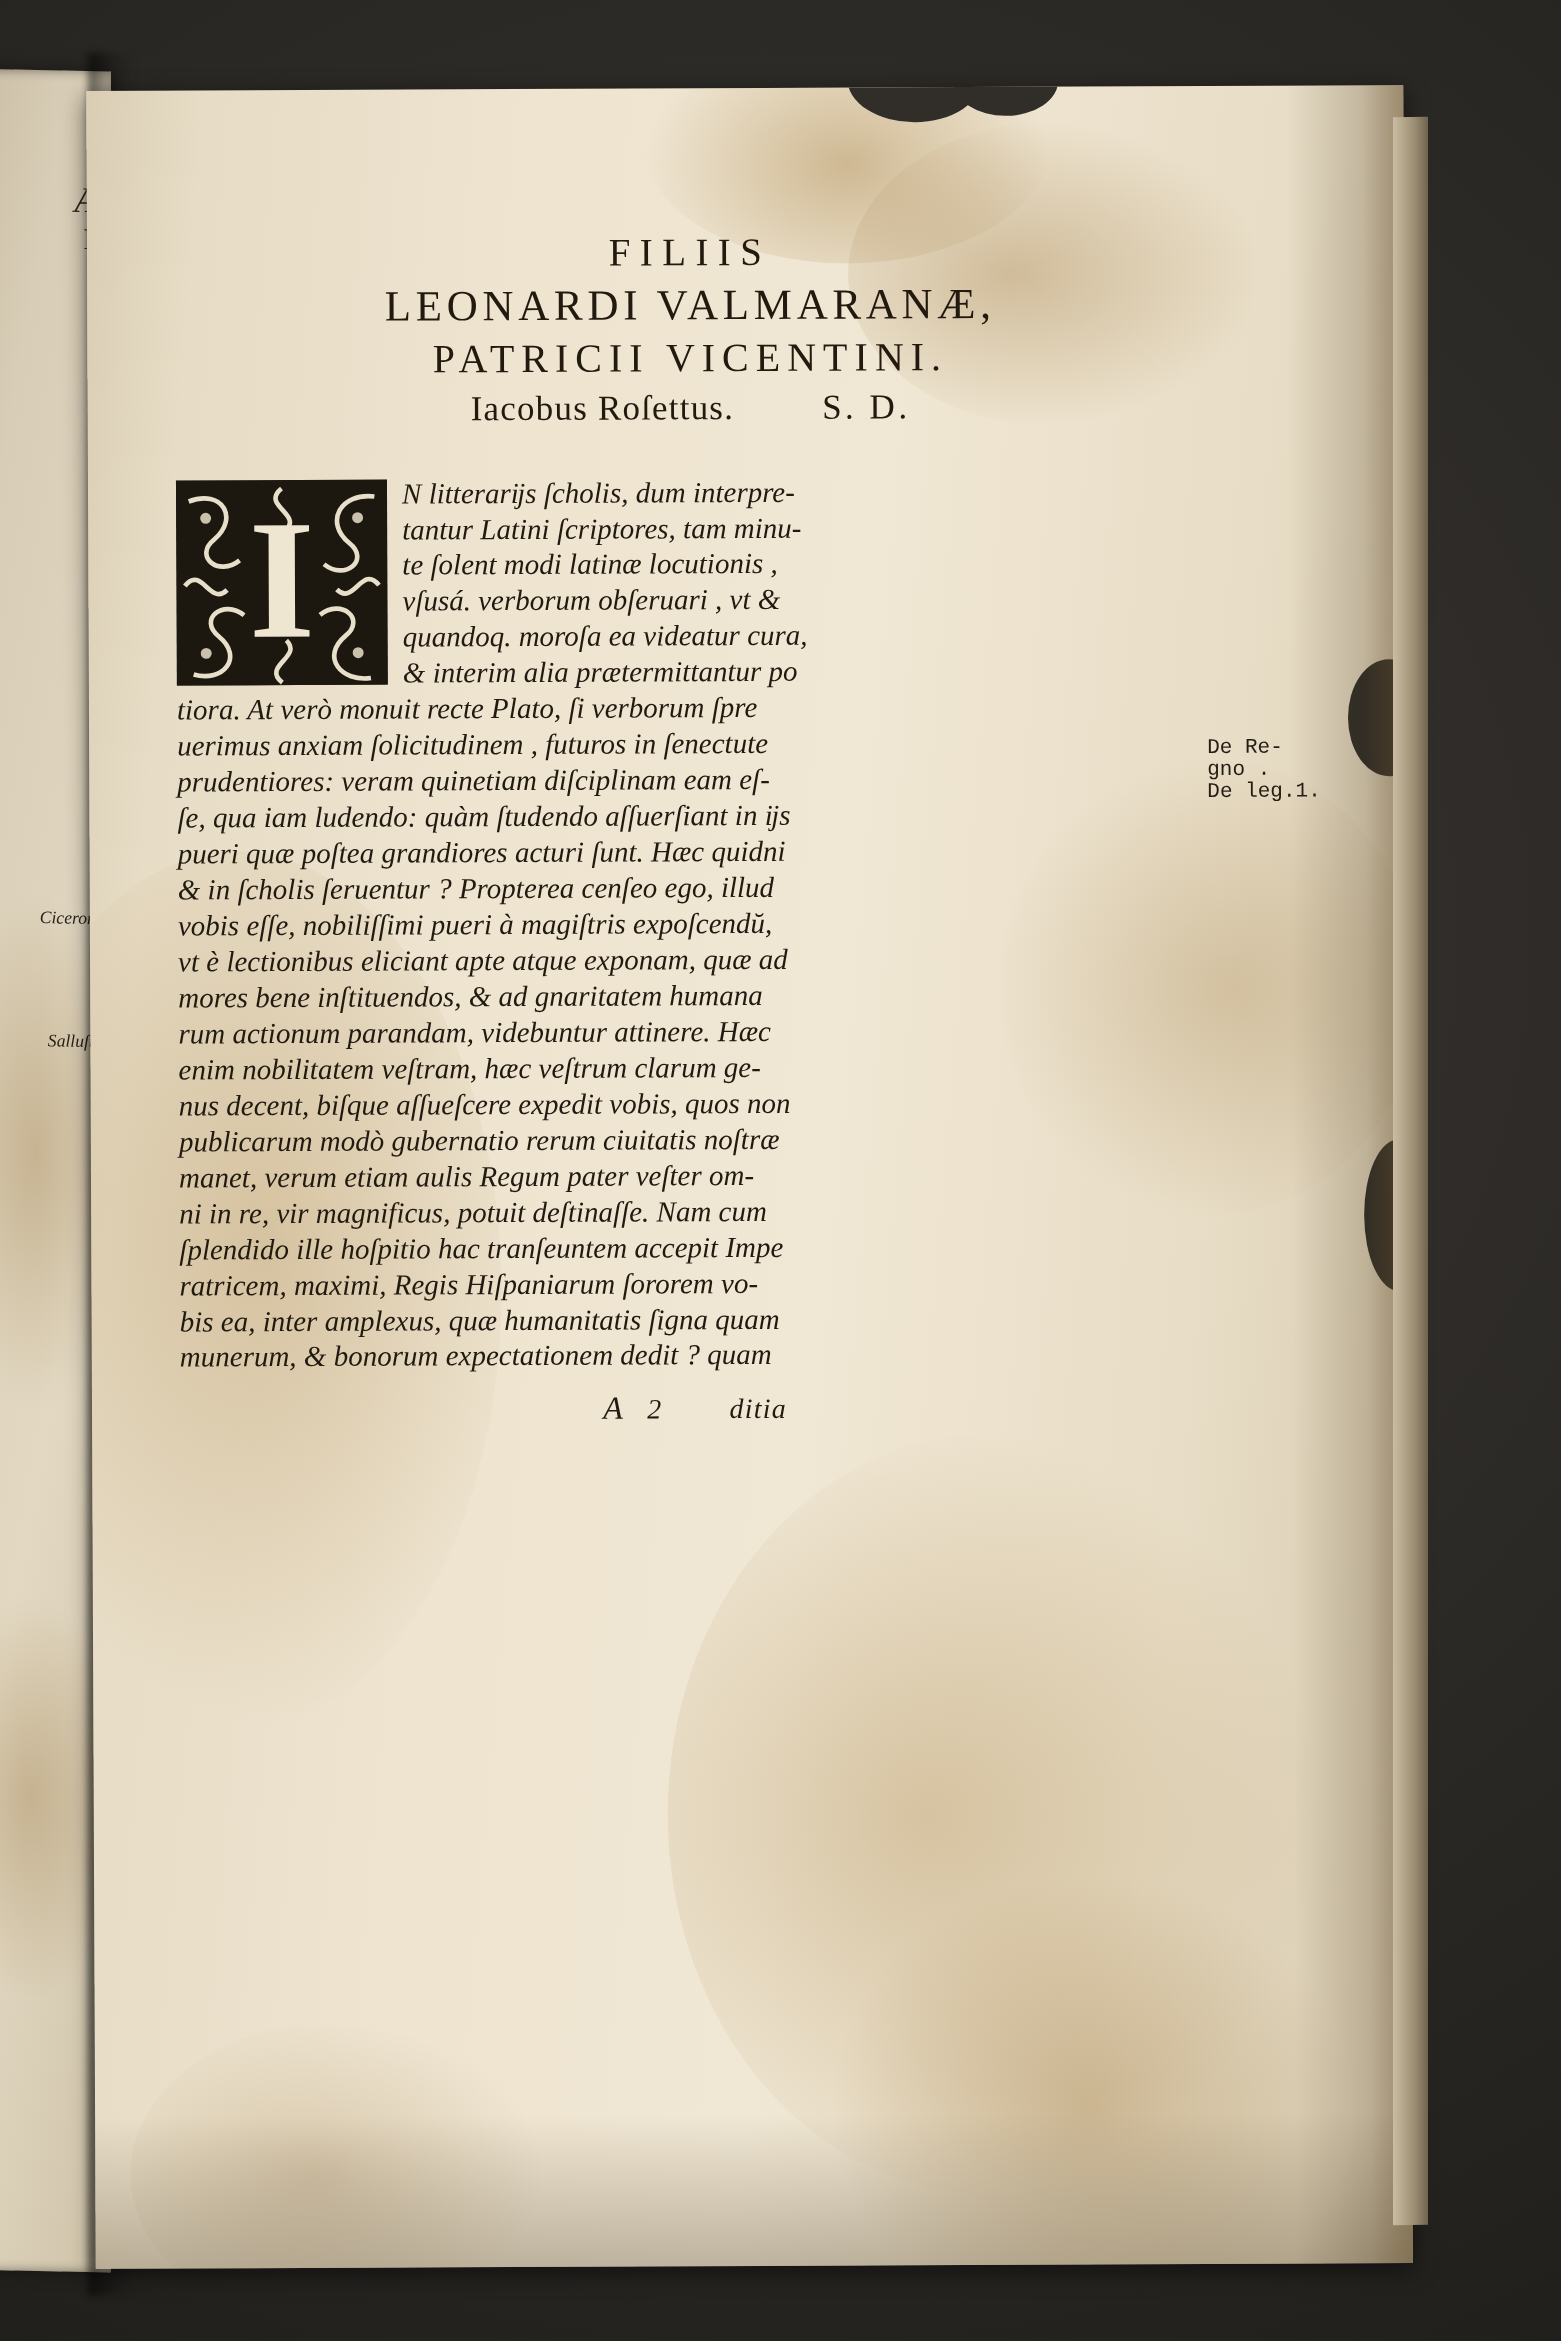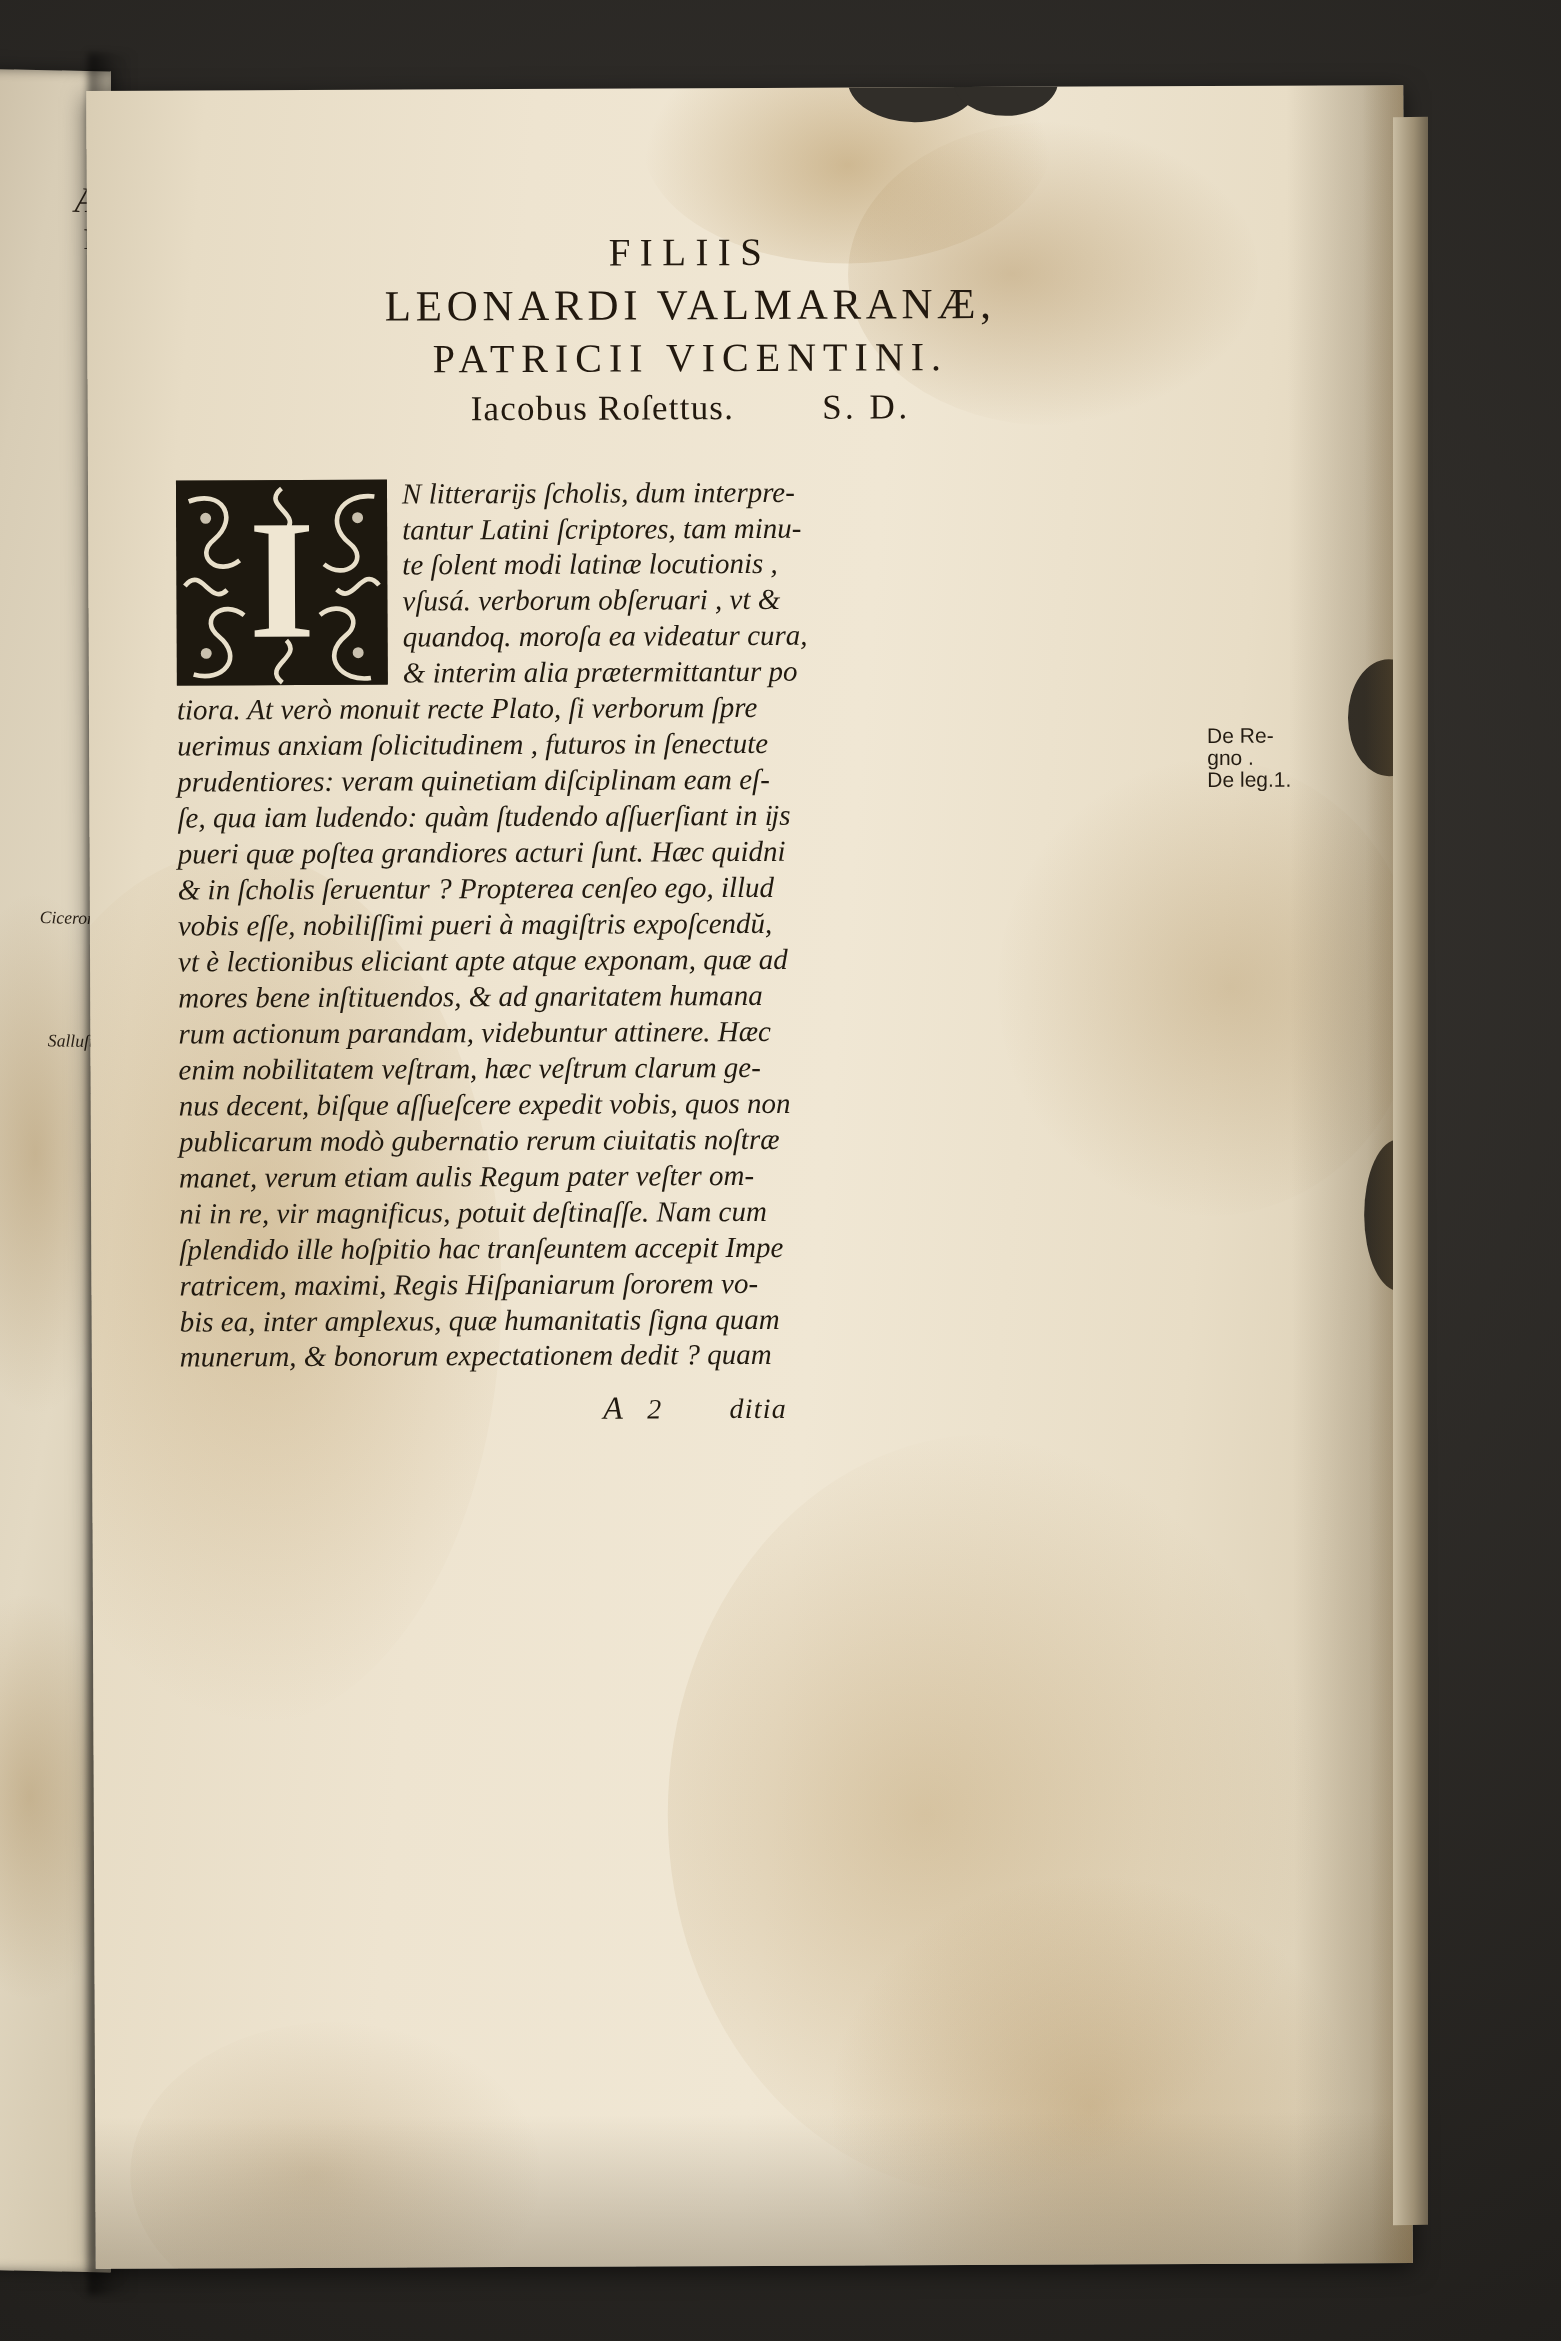--- a/index.html
+++ b/index.html
@@ -153,21 +153,22 @@
 
   
   .marginalia {
     position: absolute;
     right: -135px;
     width: 135px;
     font-style: normal;
     font-size: 21px;
     line-height: 1.05;
     color: #241c12;
-    font-family: Liberation Sans, sans-serif;
+    font-family: Liberation Mono, monospace;
+    margin-top: 12px;
   }
 
   .signature {
     margin-top: 15px;
     font-style: italic;
     font-size: 28px;
     text-align: center;
     letter-spacing: 1.2px;
   }
   .signature .sigA { font-size: 32px; }

